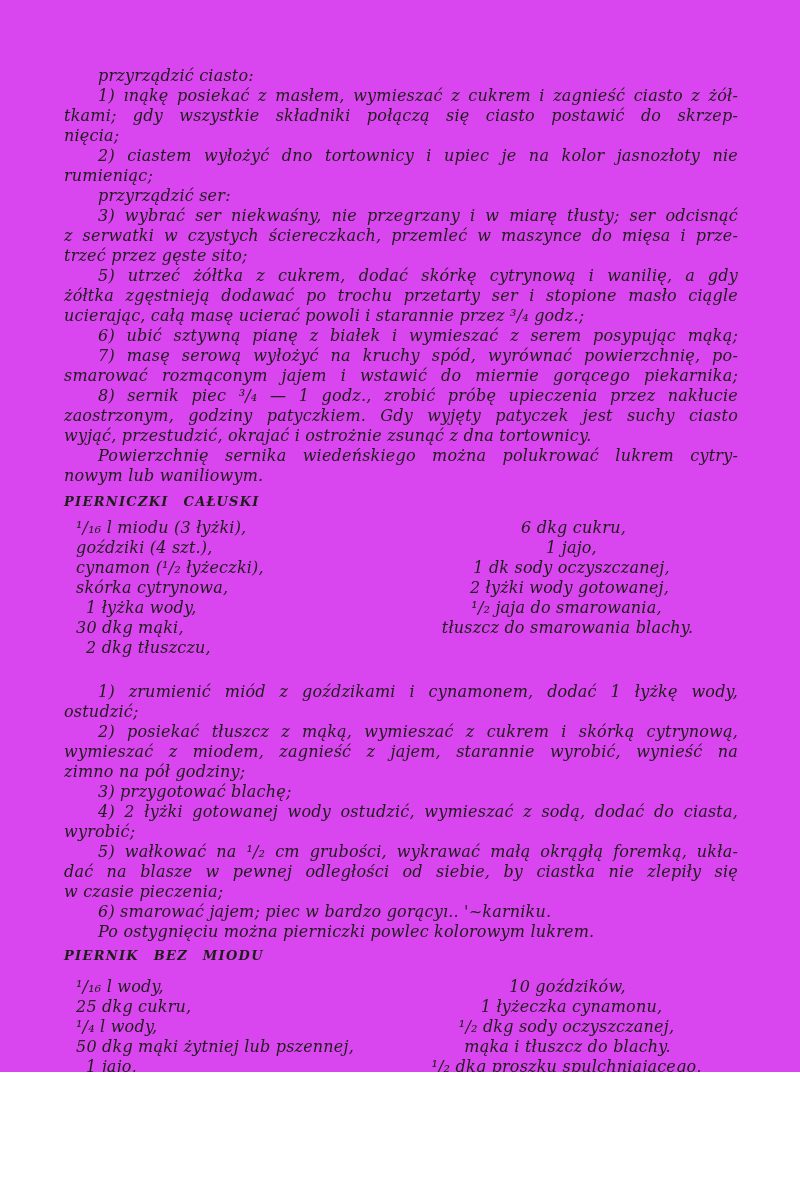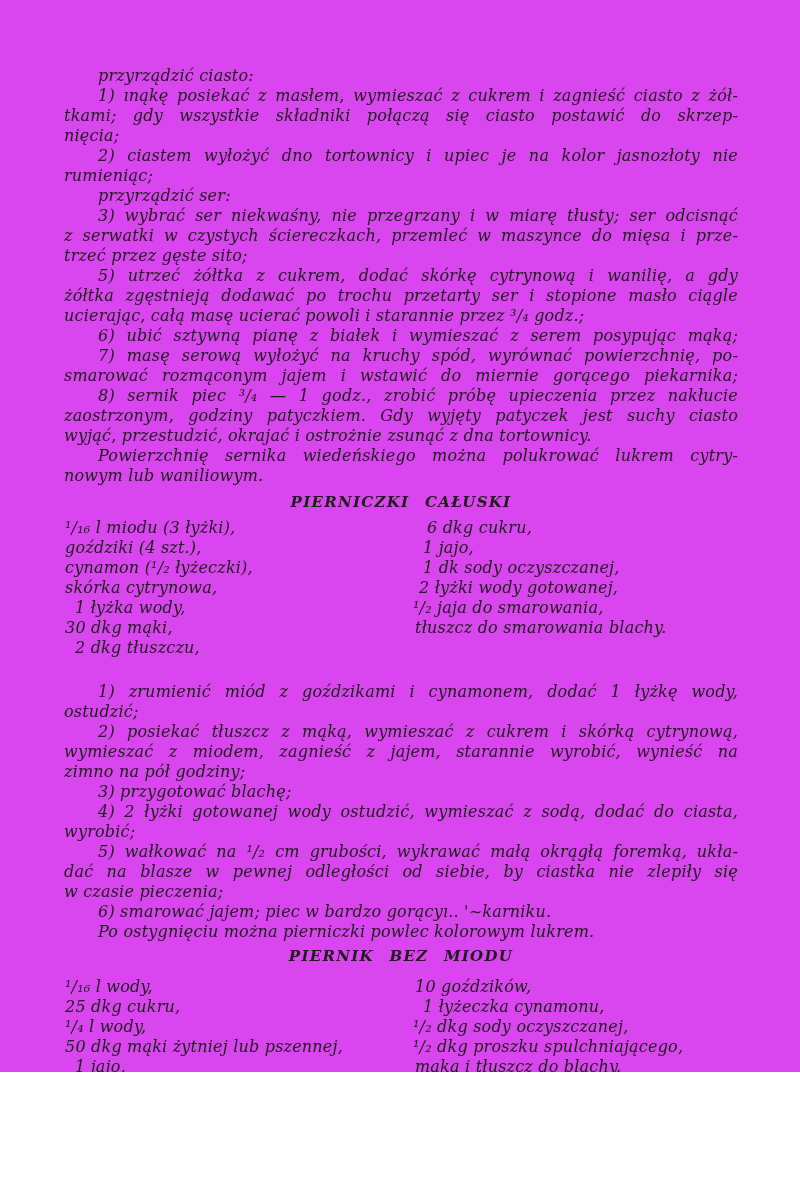--- a/index.html
+++ b/index.html
@@ -13,32 +13,32 @@
     font-style:italic;
   }
   .textblock{
     position:absolute;left:64px;top:66px;width:674px;
     font-size:16px;line-height:20px;letter-spacing:0.2px;
   }
   .ln{min-height:20px;}
   .j{text-align:justify;text-align-last:justify;}
   .ind{padding-left:34px;}
   .rtitle{
-    text-align:center;font-weight:bold;font-size:15px;
+    text-align:left;font-weight:bold;font-size:13px;
     letter-spacing:1.3px;word-spacing:9px;
   }
   .mt6{margin-top:6px;}
   .mt10{margin-top:24px;}
   .mt4{margin-top:4px;}
   .mt11{margin-top:11px;}
   .ing{position:relative;}
   .ing.h140{height:140px;}
   .ing.h100{height:100px;}
-  .col{position:absolute;top:0;left:1px;width:340px;}
-  .col.right{left:349px;width:325px;}
+  .col{position:absolute;top:0;left:12px;width:340px;}
+  .col.right{left:340px;width:325px;text-align:center;}
   .p2{padding-left:2px;}
   .p6{padding-left:6px;}
   .p10{padding-left:10px;}
   .p14{padding-left:14px;}
   .pageno{margin-top:7px;padding-left:18px;font-size:13px;}
   .watermark{
     position:absolute;left:84px;top:1080px;width:700px;
     font-family:"DejaVu Sans","Liberation Sans",sans-serif;
     font-weight:bold;font-size:70px;letter-spacing:1px;
     white-space:nowrap;
@@ -121,22 +121,22 @@
         <div class="ln">¹/₁₆ l wody,</div>
         <div class="ln">25 dkg cukru,</div>
         <div class="ln">¹/₄ l wody,</div>
         <div class="ln">50 dkg mąki żytniej lub pszennej,</div>
         <div class="ln p10">1 jajo,</div>
       </div>
       <div class="col right">
         <div class="ln p2">10 goździków,</div>
         <div class="ln p10">1 łyżeczka cynamonu,</div>
         <div class="ln">¹/₂ dkg sody oczyszczanej,</div>
+        <div class="ln p2">mąka i tłuszcz do blachy.</div>
         <div class="ln">¹/₂ dkg proszku spulchniającego,</div>
-        <div class="ln p2">mąka i tłuszcz do blachy.</div>
       </div>
     </div>
 
     <div class="ln pageno">458</div>
   </div>
 
   <div class="watermark">wedlinydomowe.pl</div>
 </div>
 
 </body></html>

